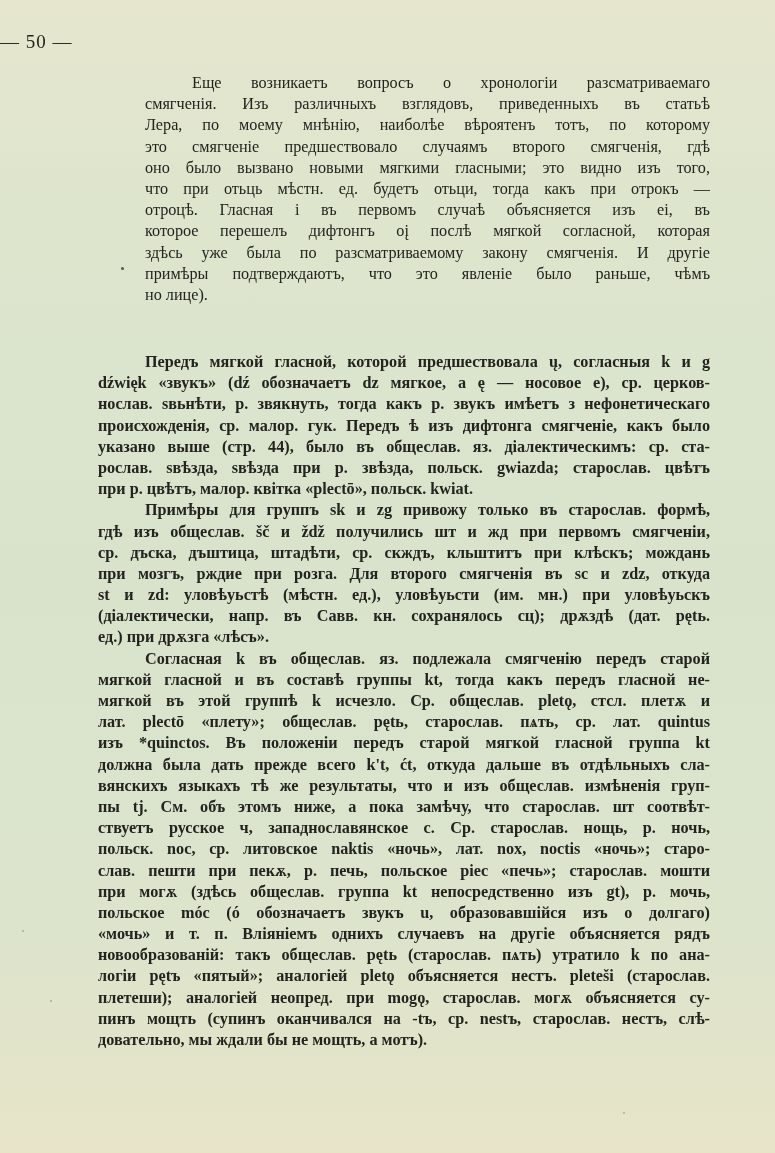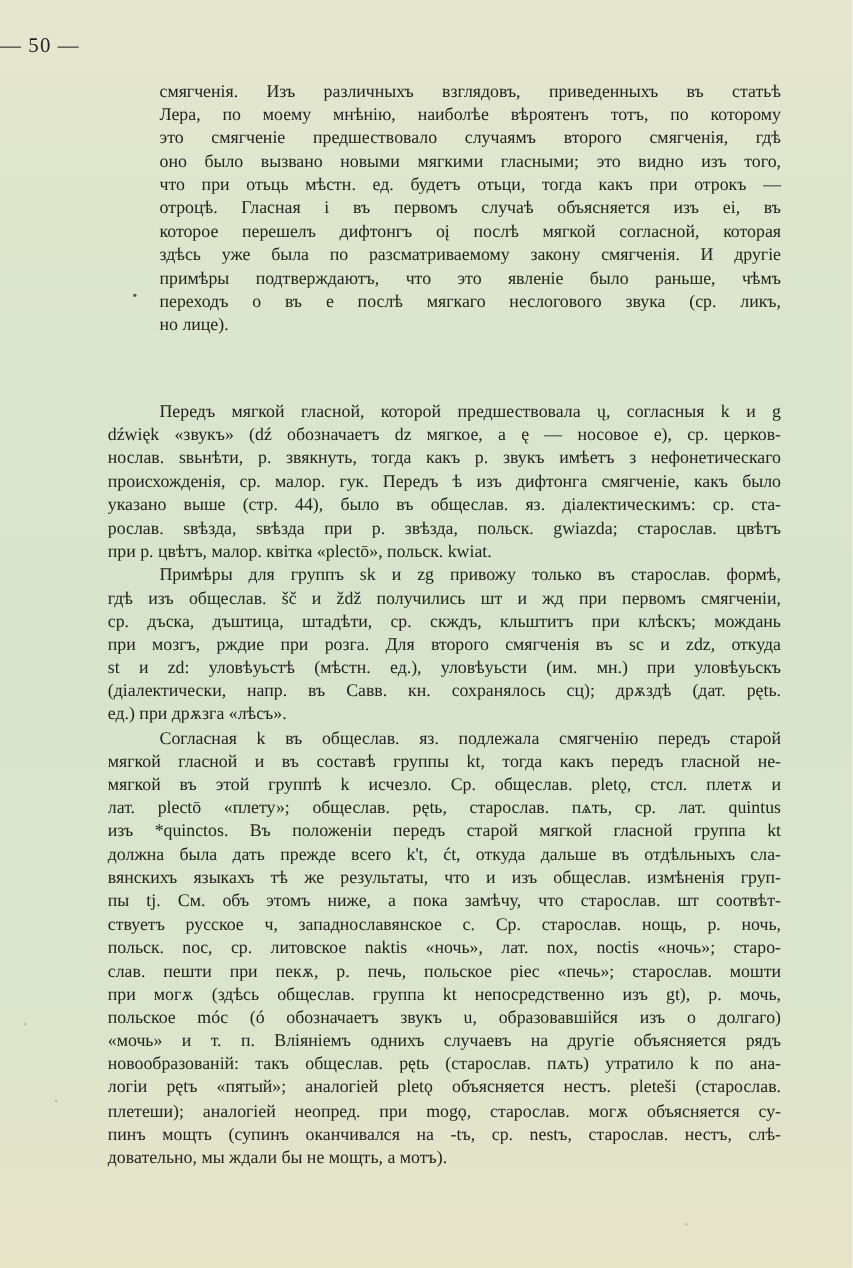--- a/index.html
+++ b/index.html
@@ -38,22 +38,23 @@
       line-height: 21.2px;
       text-align: justify;
     }
     .block-1 {
       left: 145px;
       top: 73px;
       width: 565px;
     }
     .block-2 {
       left: 98px;
-      top: 364px;
+      top: 352px;
       width: 612px;
+      font-weight: bold;
     }
     .line {
       display: block;
       white-space: nowrap;
       text-align-last: justify;
       text-align: justify;
       height: 21.2px;
     }
     .line.last {
       text-align-last: left;
@@ -85,30 +86,30 @@
 <div class="page">
 
   <div class="page-number">— 50 —</div>
 
   <div class="stray-dot"></div>
   <div class="speck" style="left:22px;top:930px;"></div>
   <div class="speck" style="left:50px;top:1000px;"></div>
   <div class="speck" style="left:623px;top:1112px;"></div>
 
   <div class="block block-1">
+    <span class="line indent">Еще возникаетъ вопросъ о хронологіи разсматриваемаго</span>
     <span class="line">смягченія. Изъ различныхъ взглядовъ, приведенныхъ въ статьѣ</span>
     <span class="line">Лера, по моему мнѣнію, наиболѣе вѣроятенъ тотъ, по которому</span>
     <span class="line">это смягченіе предшествовало случаямъ второго смягченія, гдѣ</span>
     <span class="line">оно было вызвано новыми мягкими гласными; это видно изъ того,</span>
     <span class="line">что при отьць мѣстн. ед. будетъ отьци, тогда какъ при отрокъ —</span>
     <span class="line">отроцѣ. Гласная і въ первомъ случаѣ объясняется изъ ei, въ</span>
     <span class="line">которое перешелъ дифтонгъ oį послѣ мягкой согласной, которая</span>
     <span class="line">здѣсь уже была по разсматриваемому закону смягченія. И другіе</span>
     <span class="line">примѣры подтверждаютъ, что это явленіе было раньше, чѣмъ</span>
-    <span class="line">переходъ о въ е послѣ мягкаго неслогового звука (ср. ликъ,</span>
     <span class="line last">но лице).</span>
   </div>
 
   <div class="block block-2">
 
     <div>
       <span class="line indent">Передъ мягкой гласной, которой предшествовала ų, согласныя k и g</span>
       <span class="line">dźwięk «звукъ» (dź обозначаетъ dz мягкое, а ę — носовое е), ср. церков-</span>
       <span class="line">нослав. ѕвьнѣти, р. звякнуть, тогда какъ р. звукъ имѣетъ з нефонетическаго</span>
       <span class="line">происхожденія, ср. малор. гук. Передъ ѣ изъ дифтонга смягченіе, какъ было</span>

